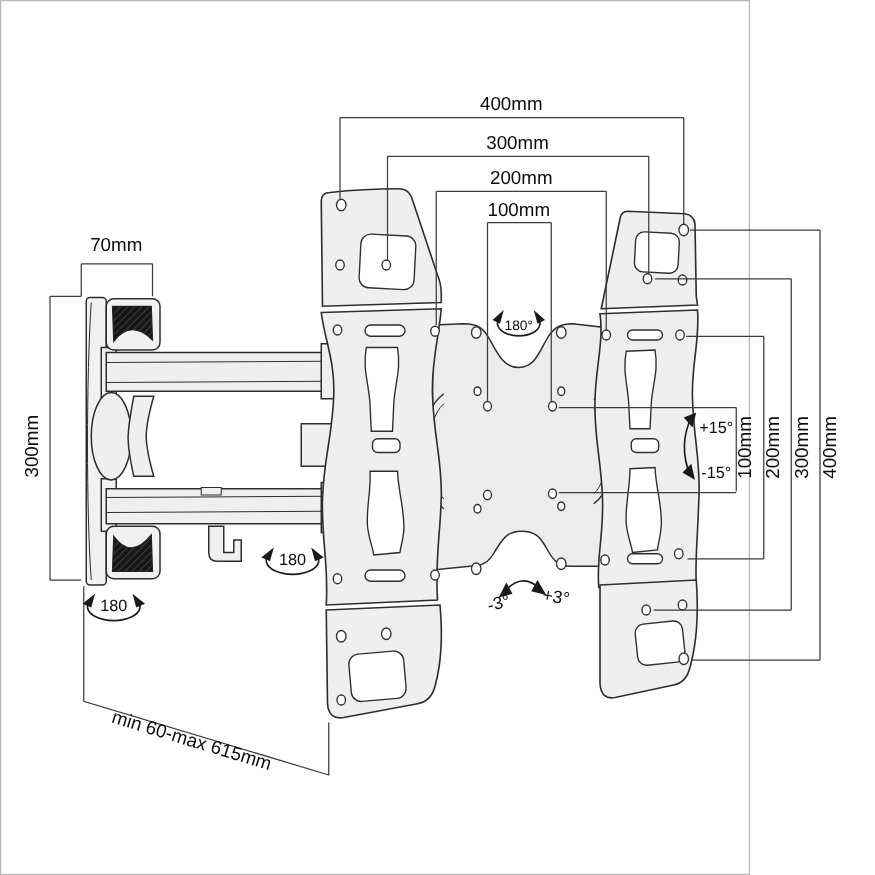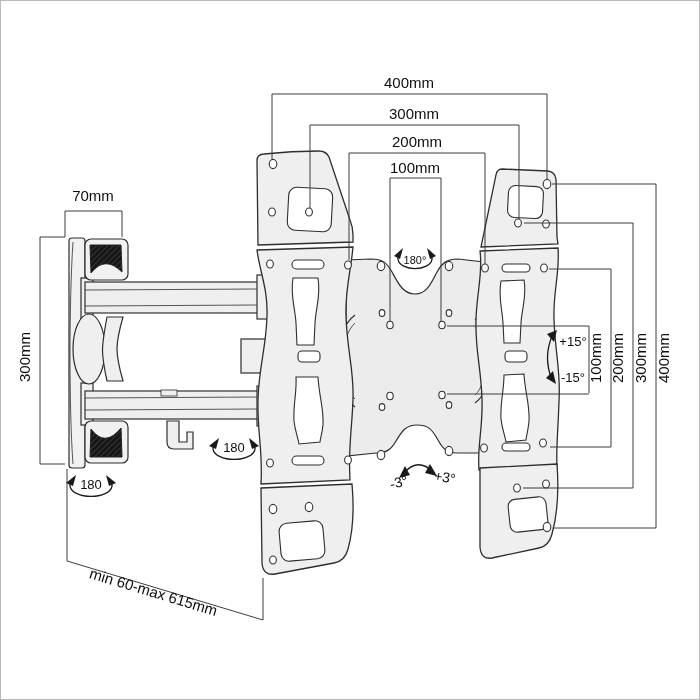--- a/index.html
+++ b/index.html
@@ -1,16 +1,16 @@
 <!DOCTYPE html>
 <html><head>
 <meta charset="utf-8">
 <style>
   html,body{margin:0;padding:0;background:#fff;}
-  #stage{width:700px;height:700px;position:relative;background:#fff;
+  #stage{width:600px;height:700px;position:relative;background:#fff;
          border:1px solid #b9b9b9;box-sizing:border-box;
          font-family:"Liberation Sans",sans-serif;}
   svg{display:block;}
   text{font-family:"Liberation Sans",sans-serif;fill:#0e0e0e;}
   .dim{font-size:15px;}
   .dim-sm{font-size:13px;}
   .deg{font-size:11px;}
   .lvl{font-size:14px;}
 </style>
 </head>

